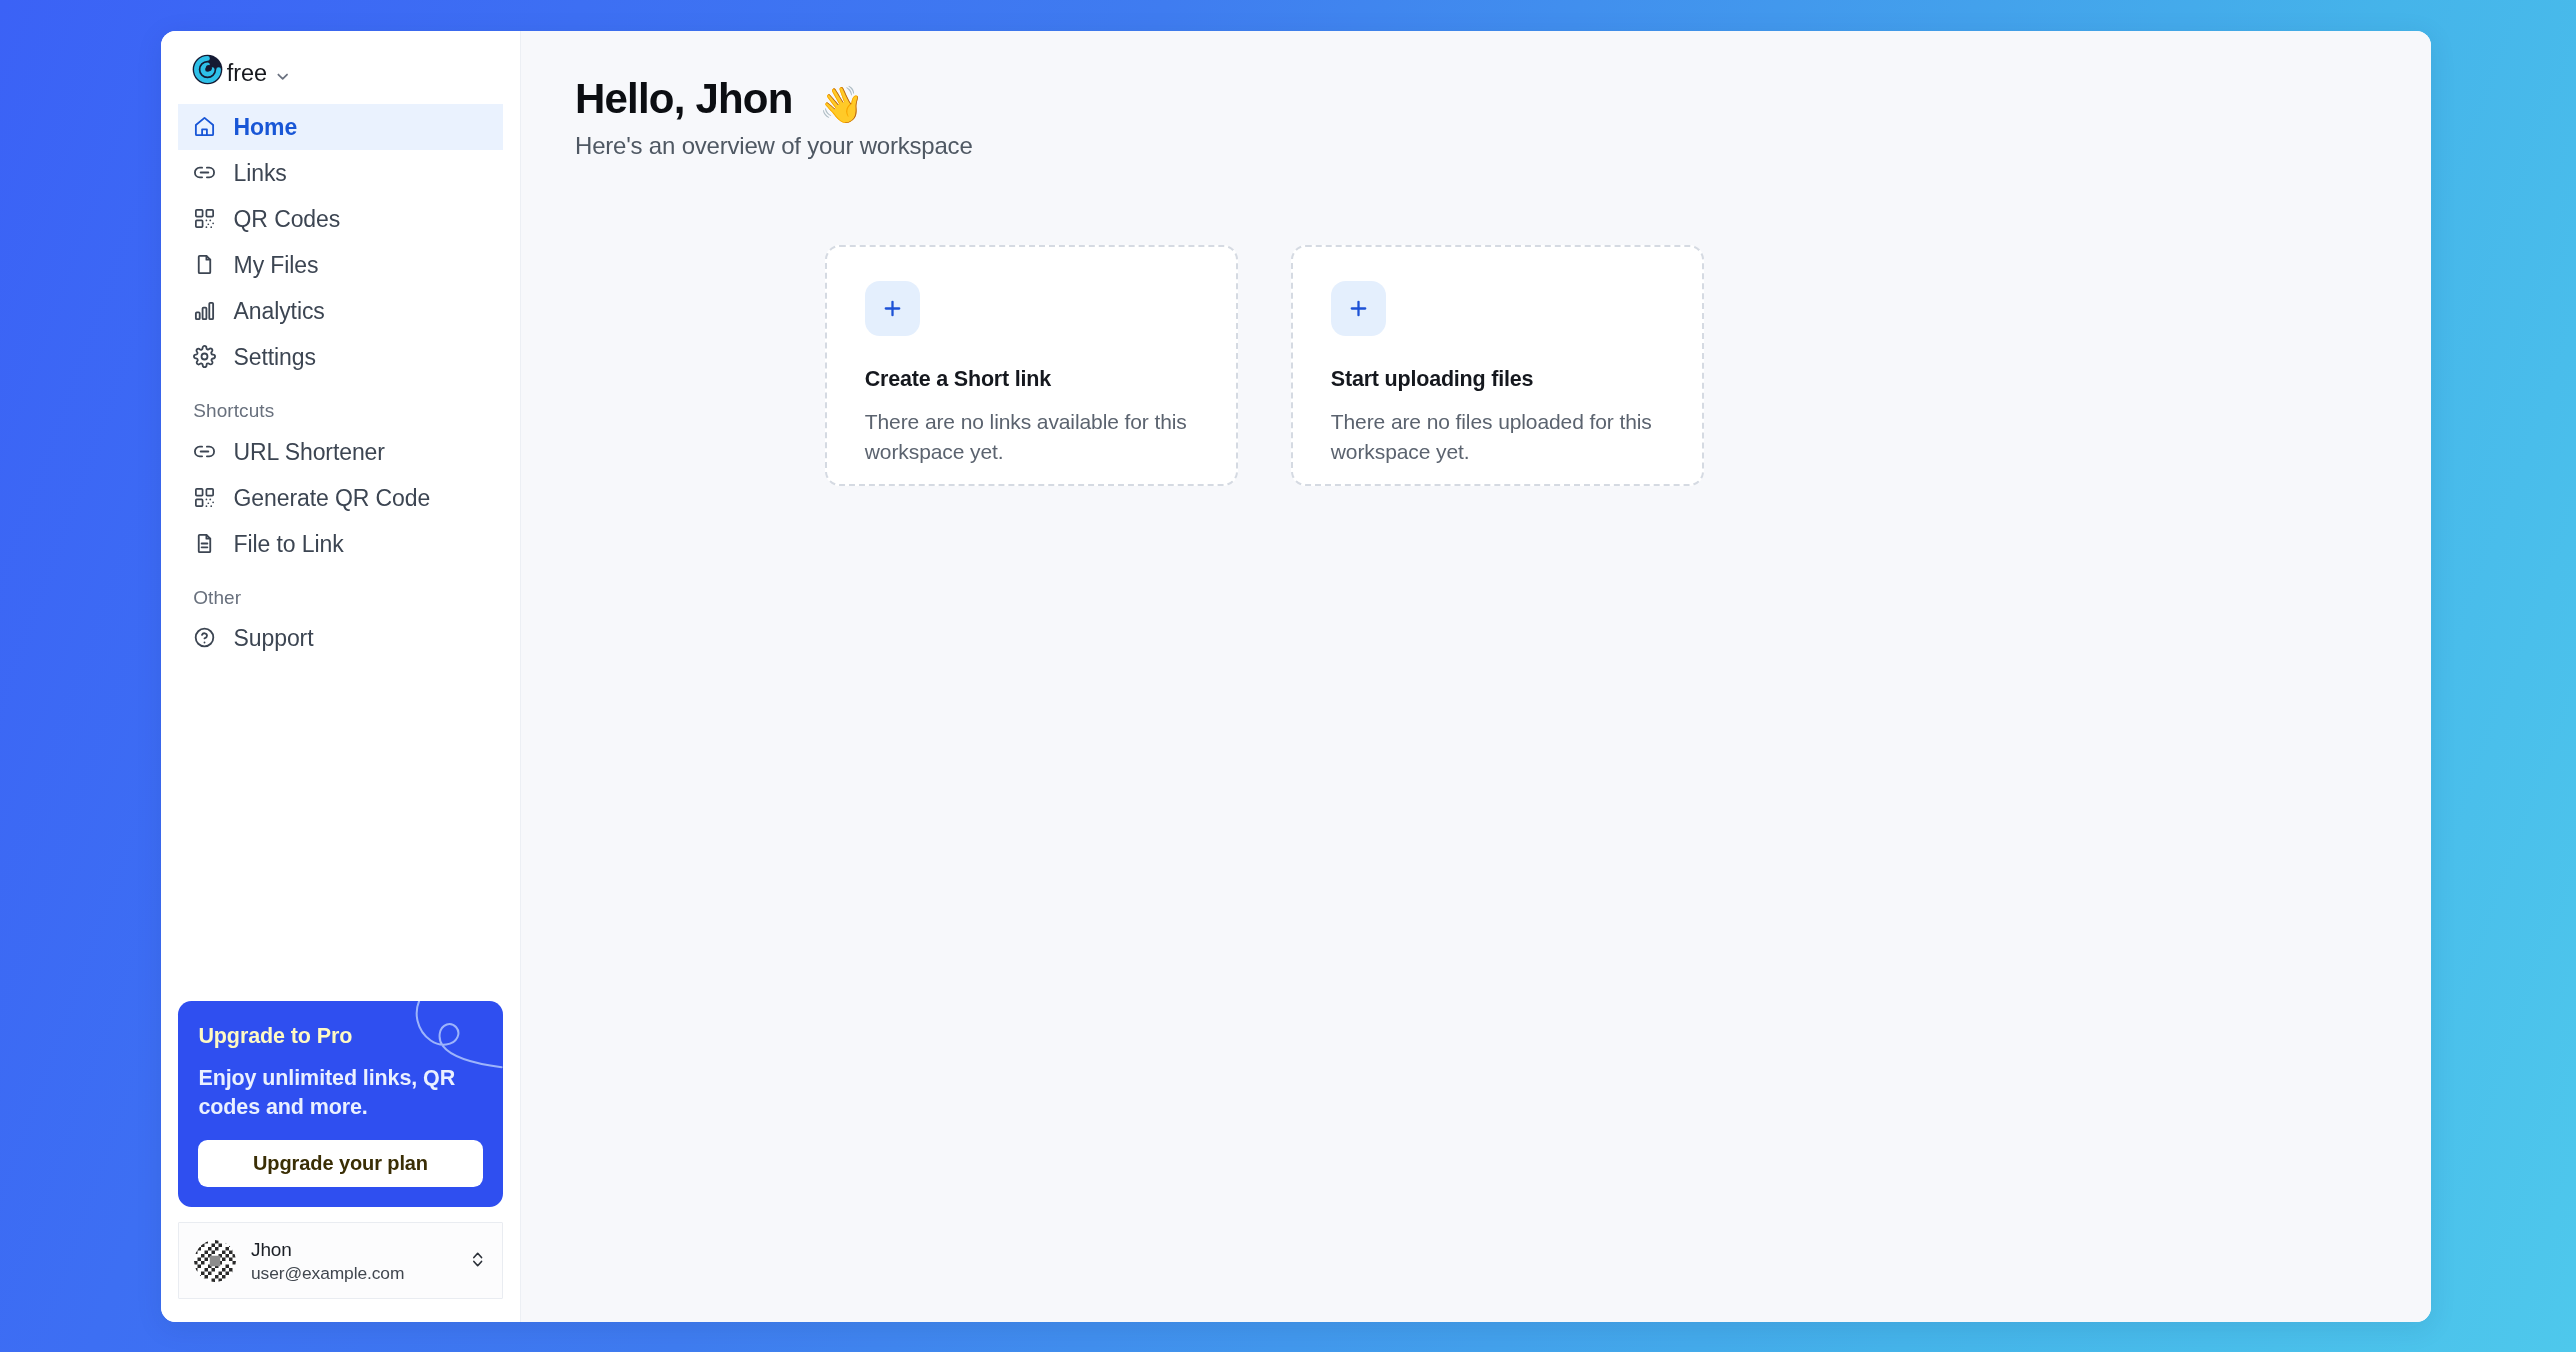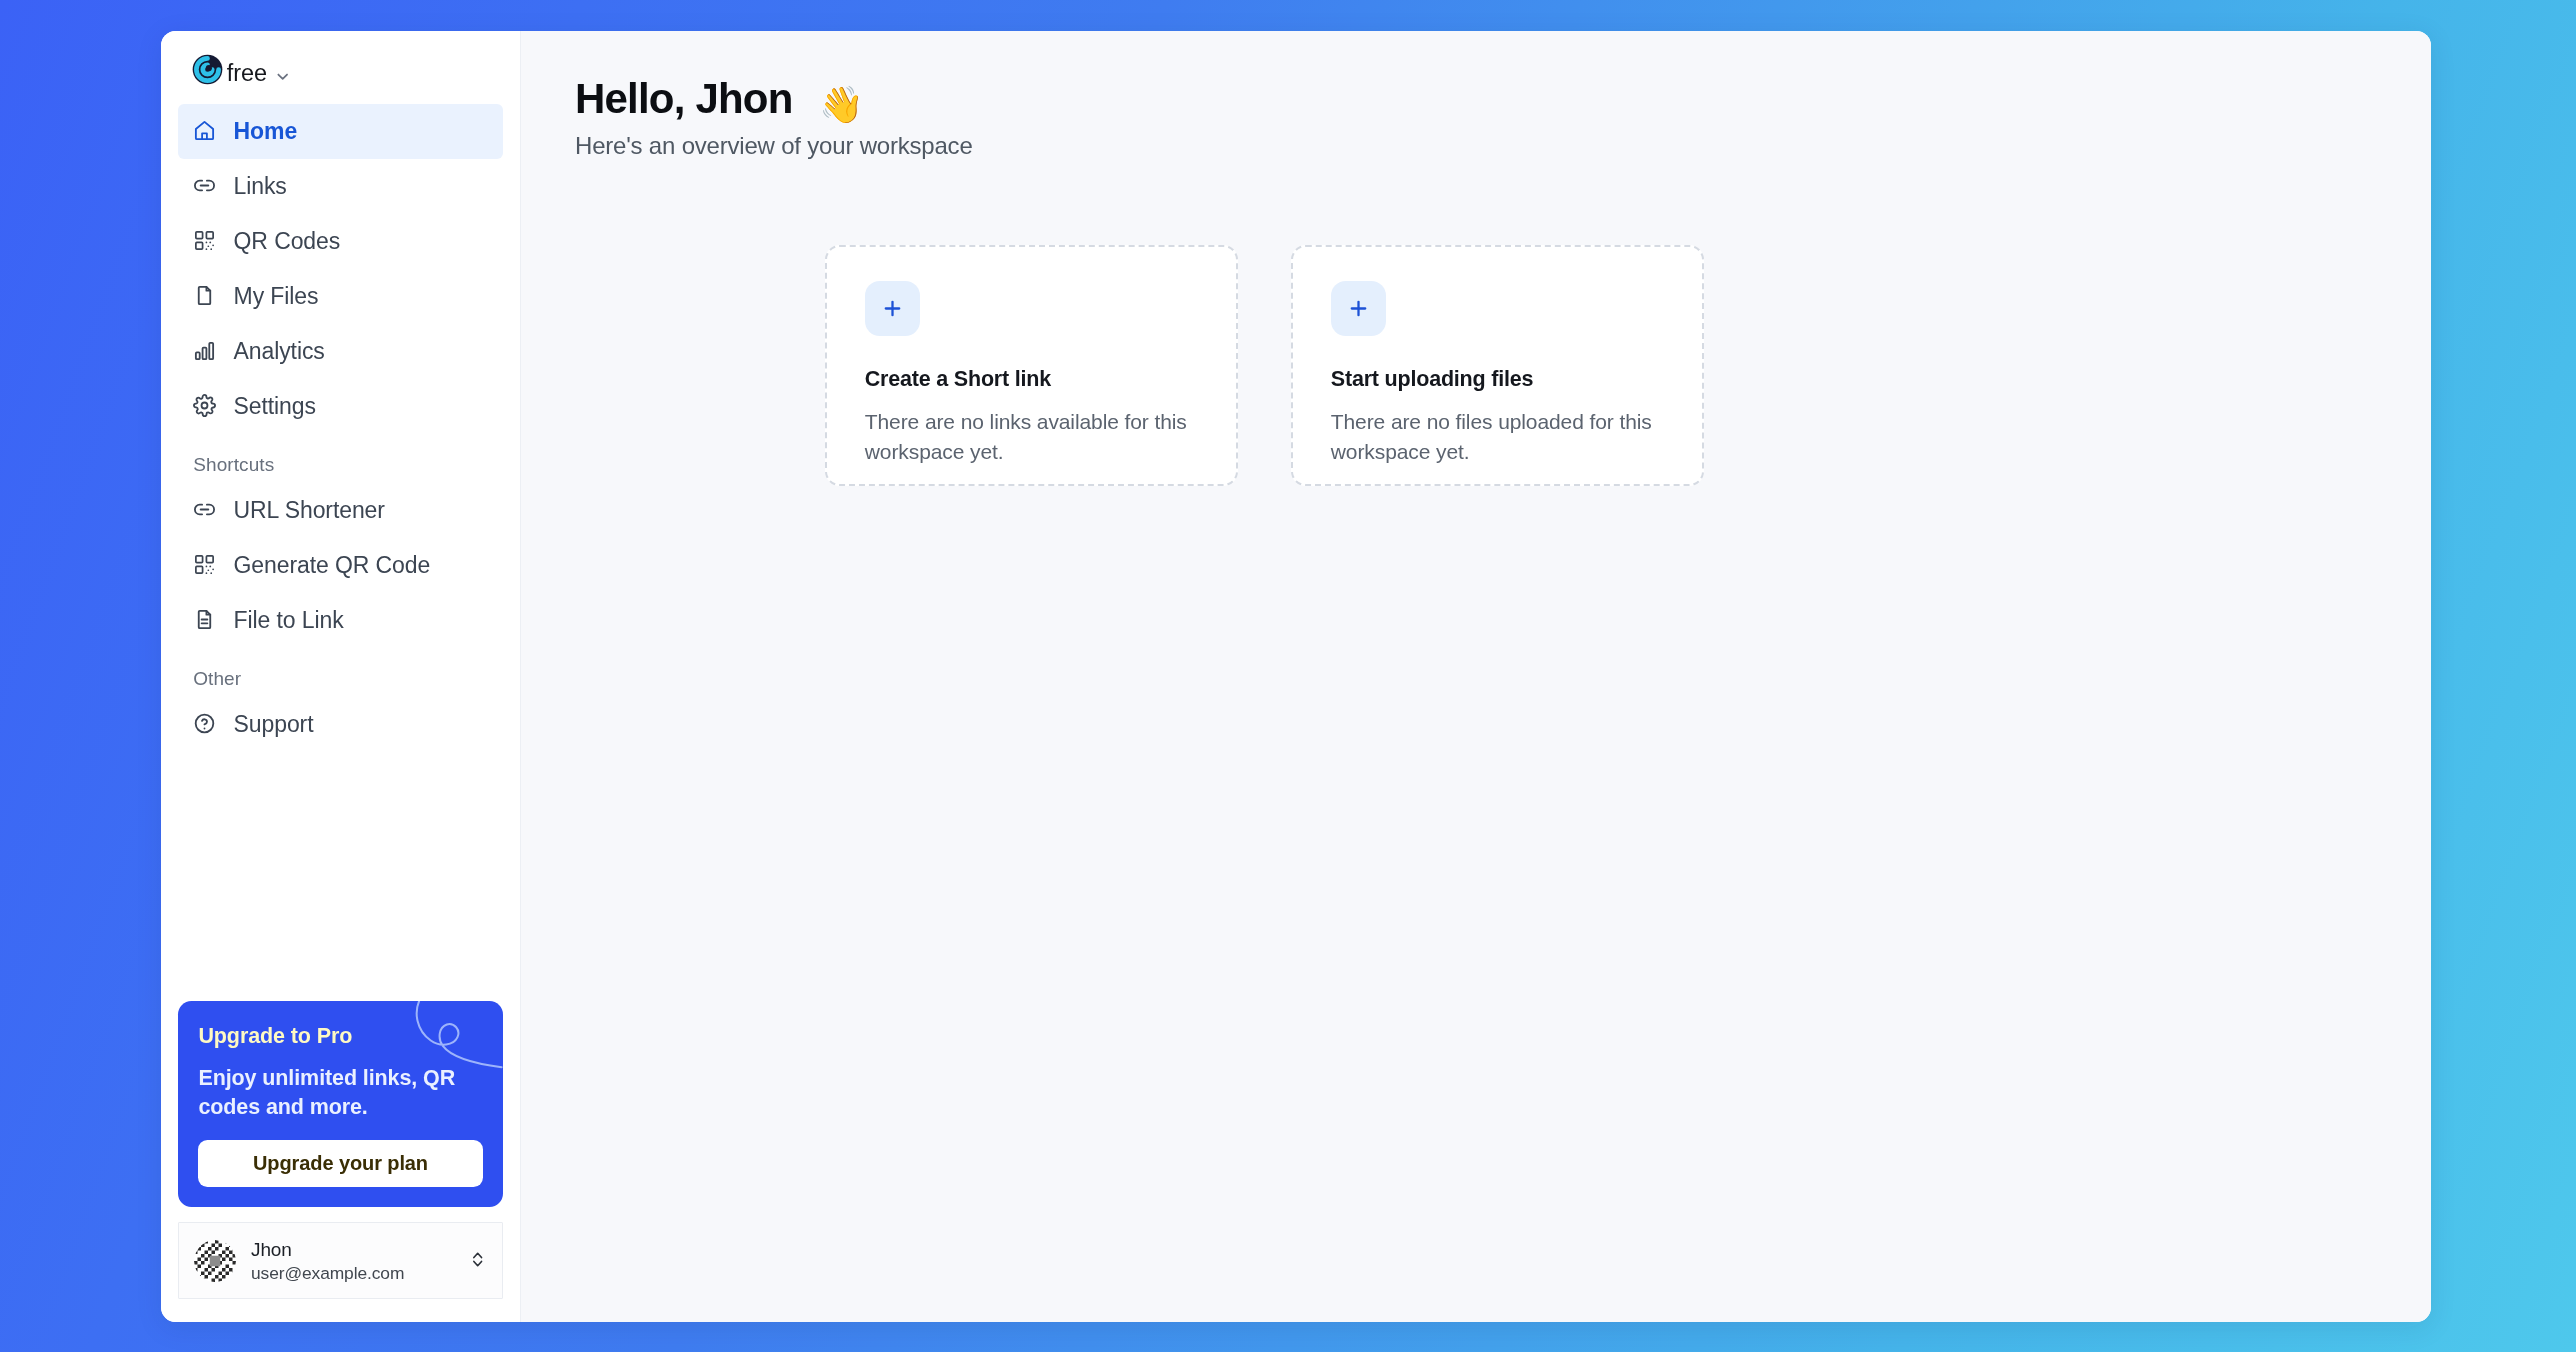--- a/index.html
+++ b/index.html
@@ -58,23 +58,23 @@
   }
   .ws-chevron { margin-left: 2.7px; display: block; flex: none; }
 
   
   .nav-group { display: flex; flex-direction: column; }
 
   .nav-item {
     display: flex;
     align-items: center;
     gap: 17.4px;
-    height: 55px;
+    height: 46px;
     padding: 0 14.8px;
-    border-radius: 6px;
+    border-radius: 0;
     cursor: pointer;
     color: #3c4552;
   }
   .nav-item .nav-icon { flex: none; display: block; }
   .nav-label {
     font-size: 23px;
     font-weight: 400;
     letter-spacing: -0.1px;
     color: #3c4552;
     white-space: nowrap;

